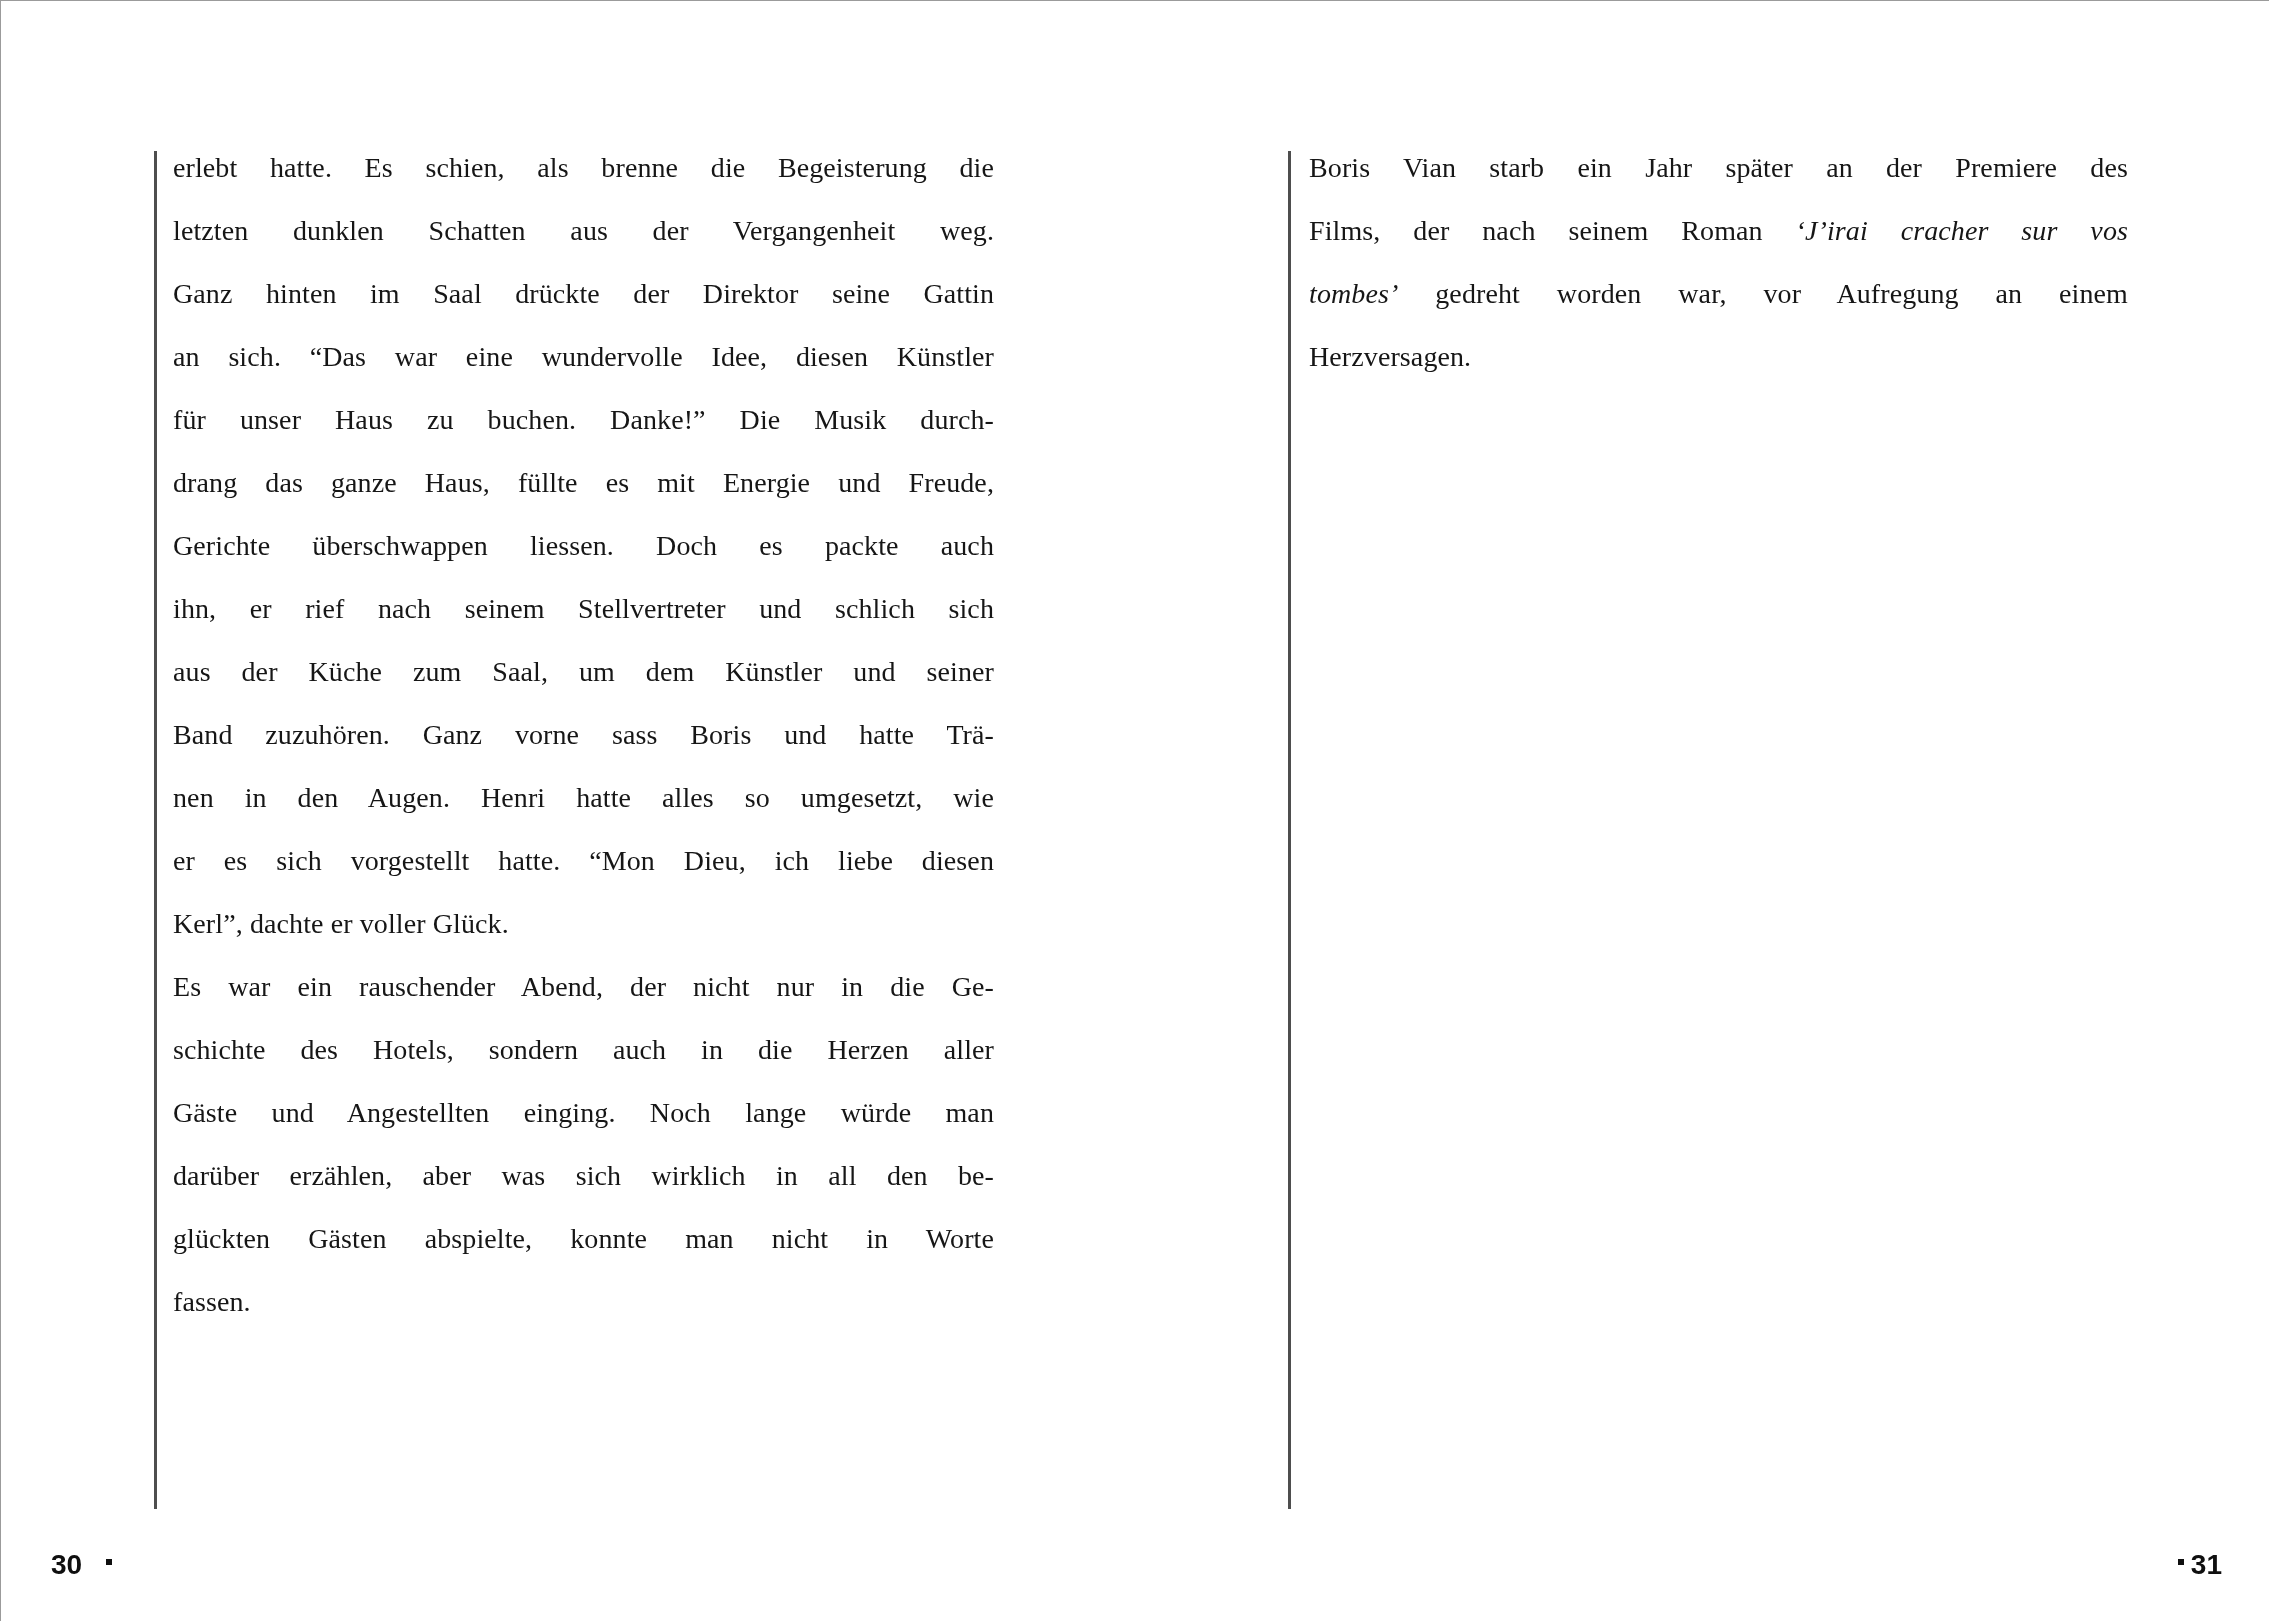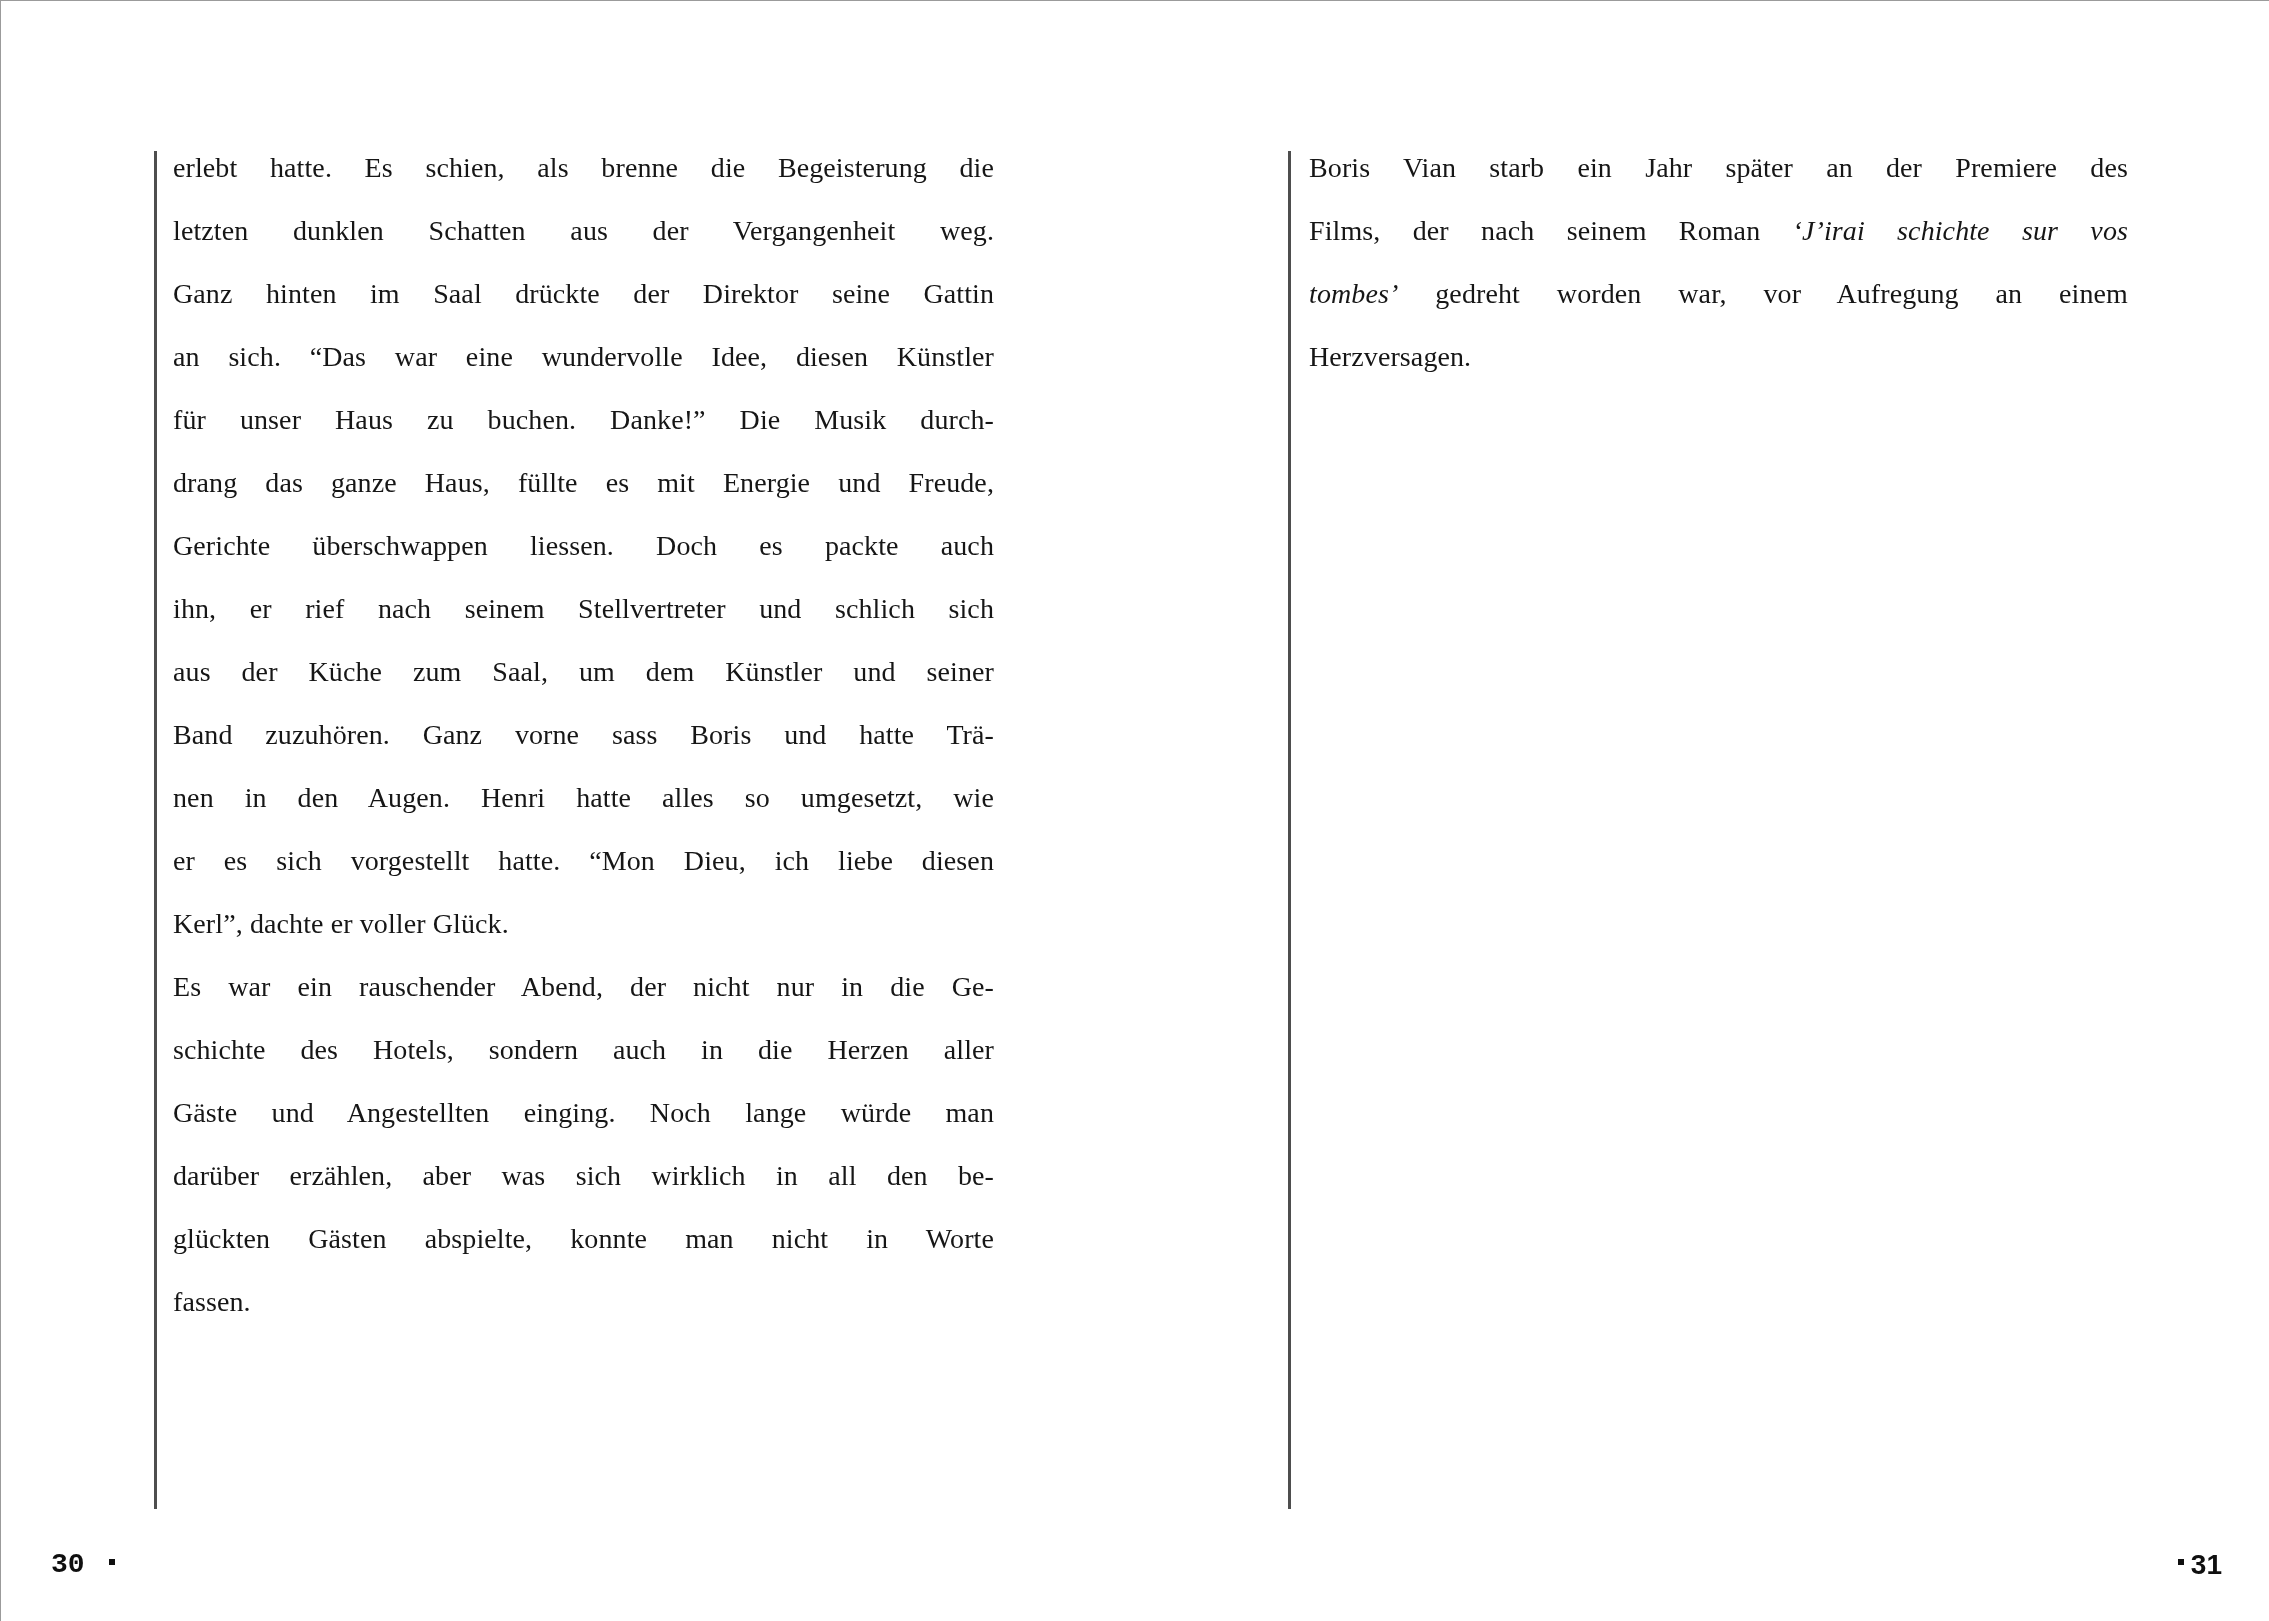--- a/index.html
+++ b/index.html
@@ -53,21 +53,21 @@
     top: 1550px;
     height: 28px;
     display: flex;
     align-items: center;
     font-family: "Liberation Sans", sans-serif;
     font-weight: 700;
     font-size: 28px;
     line-height: 28px;
     color: #0f0f0f;
   }
-  #folio-left  { left: 50px;  gap: 24px; font-family: Liberation Mono, monospace; }
+  #folio-left  { left: 50px;  gap: 24px; }
   #folio-right { right: 47px; gap: 7px; }
   .folio-dot {
     display: inline-block;
     width: 6.2px;
     height: 6.2px;
     background: #0f0f0f;
     margin-top: -5.3px;
   }
 </style>
 </head>
@@ -93,21 +93,21 @@
       <div class="line last"><span class="seg">Kerl”, dachte er voller Glück.</span></div>
       <div class="line"><span class="seg">Es war ein rauschender Abend, der nicht nur in die Ge-</span></div>
       <div class="line"><span class="seg">schichte des Hotels, sondern auch in die Herzen aller</span></div>
       <div class="line"><span class="seg">Gäste und Angestellten einging. Noch lange würde man</span></div>
       <div class="line"><span class="seg">darüber erzählen, aber was sich wirklich in all den be-</span></div>
       <div class="line"><span class="seg">glückten Gästen abspielte, konnte man nicht in Worte</span></div>
       <div class="line last"><span class="seg">fassen.</span></div>
     </div>
   <div class="column" id="col-right">
       <div class="line"><span class="seg">Boris Vian starb ein Jahr später an der Premiere des</span></div>
-      <div class="line"><span class="seg">Films, der nach seinem Roman </span><span class="seg italic">‘J’irai schichte sur vos</span></div>
+      <div class="line"><span class="seg">Films, der nach seinem Roman </span><span class="seg italic">‘J’irai cracher sur vos</span></div>
       <div class="line"><span class="seg italic">tombes’</span><span class="seg"> gedreht worden war, vor Aufregung an einem</span></div>
       <div class="line last"><span class="seg">Herzversagen.</span></div>
     </div>
 
   <div class="folio" id="folio-left">
     <span class="folio-num">30</span>
     <span class="folio-dot"></span>
   </div>
 
   <div class="folio" id="folio-right">

